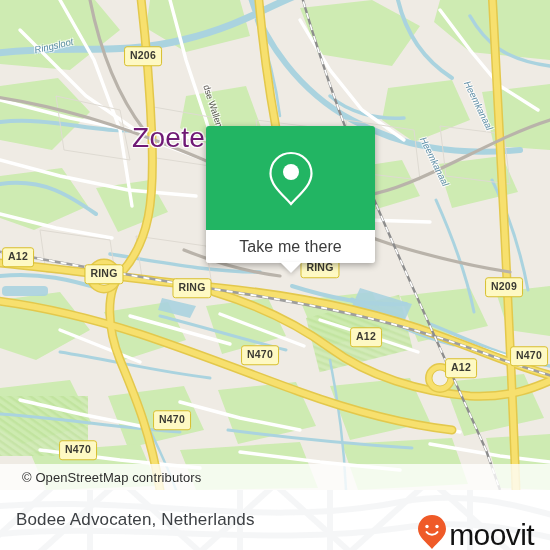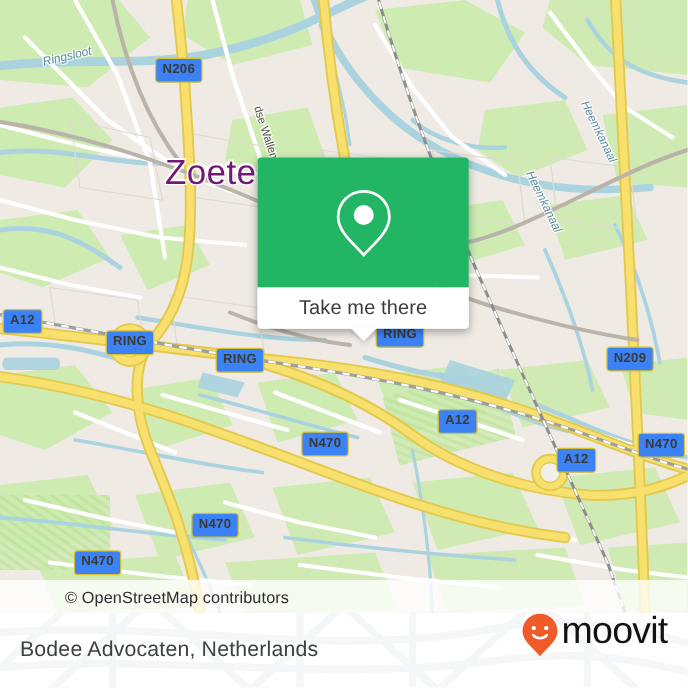--- a/index.html
+++ b/index.html
@@ -33,21 +33,21 @@
   .mlabel.water {
     font-size: 9.5px; color: #5f8fa8; font-style: italic;
     text-shadow: -1px -1px 0 rgba(255,255,255,.8), 1px -1px 0 rgba(255,255,255,.8),
                  -1px 1px 0 rgba(255,255,255,.8), 1px 1px 0 rgba(255,255,255,.8);
   }
   .mlabel.street { font-size: 9px; color: #55534f; }
 
   
   .shield {
     position: absolute;
-    background: #3b82f6;
+    background: #fef9c3;
     border: 1.5px solid #d8bf2e;
     border-radius: 3px;
     color: #3b3a33;
     font-size: 10.5px;
     font-weight: bold;
     line-height: 1;
     padding: 3px 5px 4px 5px;
     letter-spacing: .2px;
     white-space: nowrap;
     transform: translate(-50%, -50%);
@@ -55,21 +55,21 @@
 
   
   .attrib {
     position: absolute; left: 0; bottom: 0;
     width: 550px; height: 26px;
     background: rgba(255,255,255,.78);
     display: flex; align-items: center;
   }
   .attrib span {
     font-size: 13px; color: #2e2e2e;
-    padding-left: 10px; letter-spacing: .1px; margin-left: 42px;
+    padding-left: 22px; letter-spacing: .1px;
   }
 
   
   .card {
     position: absolute;
     left: 206px; top: 126px;
     width: 169px;
     border-radius: 3px;
     box-shadow: 0 2px 7px rgba(0,0,0,.33);
     overflow: visible;
@@ -112,21 +112,21 @@
   }
   .footer-wm { position: absolute; left: 0; top: 0; width: 550px; height: 60px; opacity: .5; }
   .footer-title {
     position: absolute; left: 16px; top: 0; height: 60px;
     display: flex; align-items: center;
     font-size: 17px; color: #3d4044; letter-spacing: .15px;
     z-index: 2;
   }
   .brand {
     position: absolute; right: 16px; top: 0; height: 60px;
-    display: flex; align-items: flex-start; gap: 2px; z-index: 2;
+    display: flex; align-items: flex-end; gap: 2px; z-index: 2;
   }
   .brand-word {
     font-size: 30px; color: #121212; letter-spacing: -.6px;
     font-weight: 500; line-height: 1;
   }
 </style>
 </head>
 <body>
 
 <div id="app">

